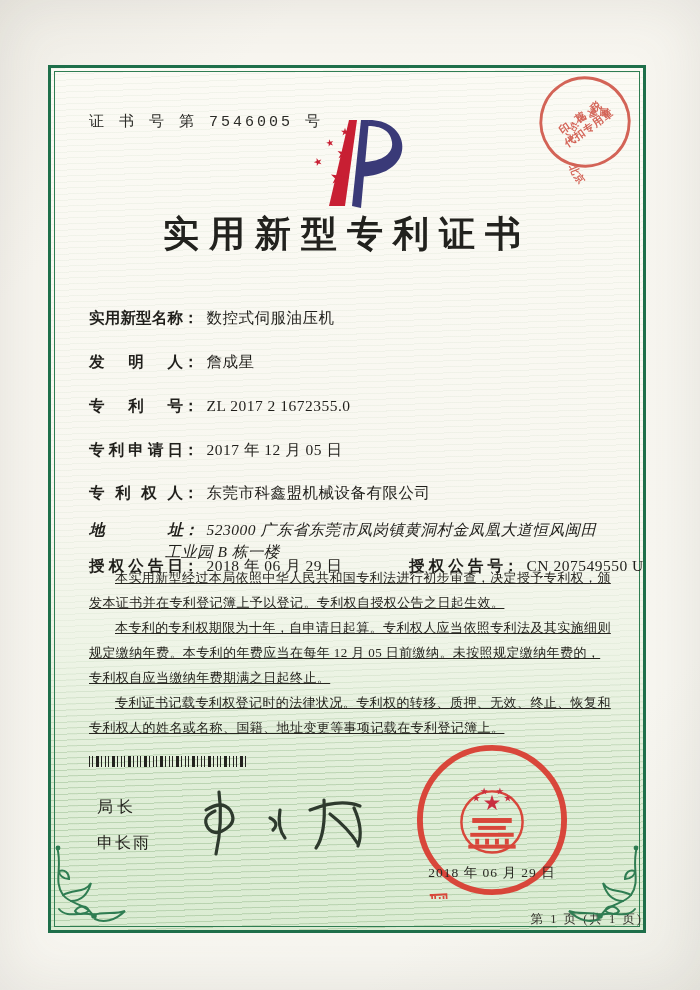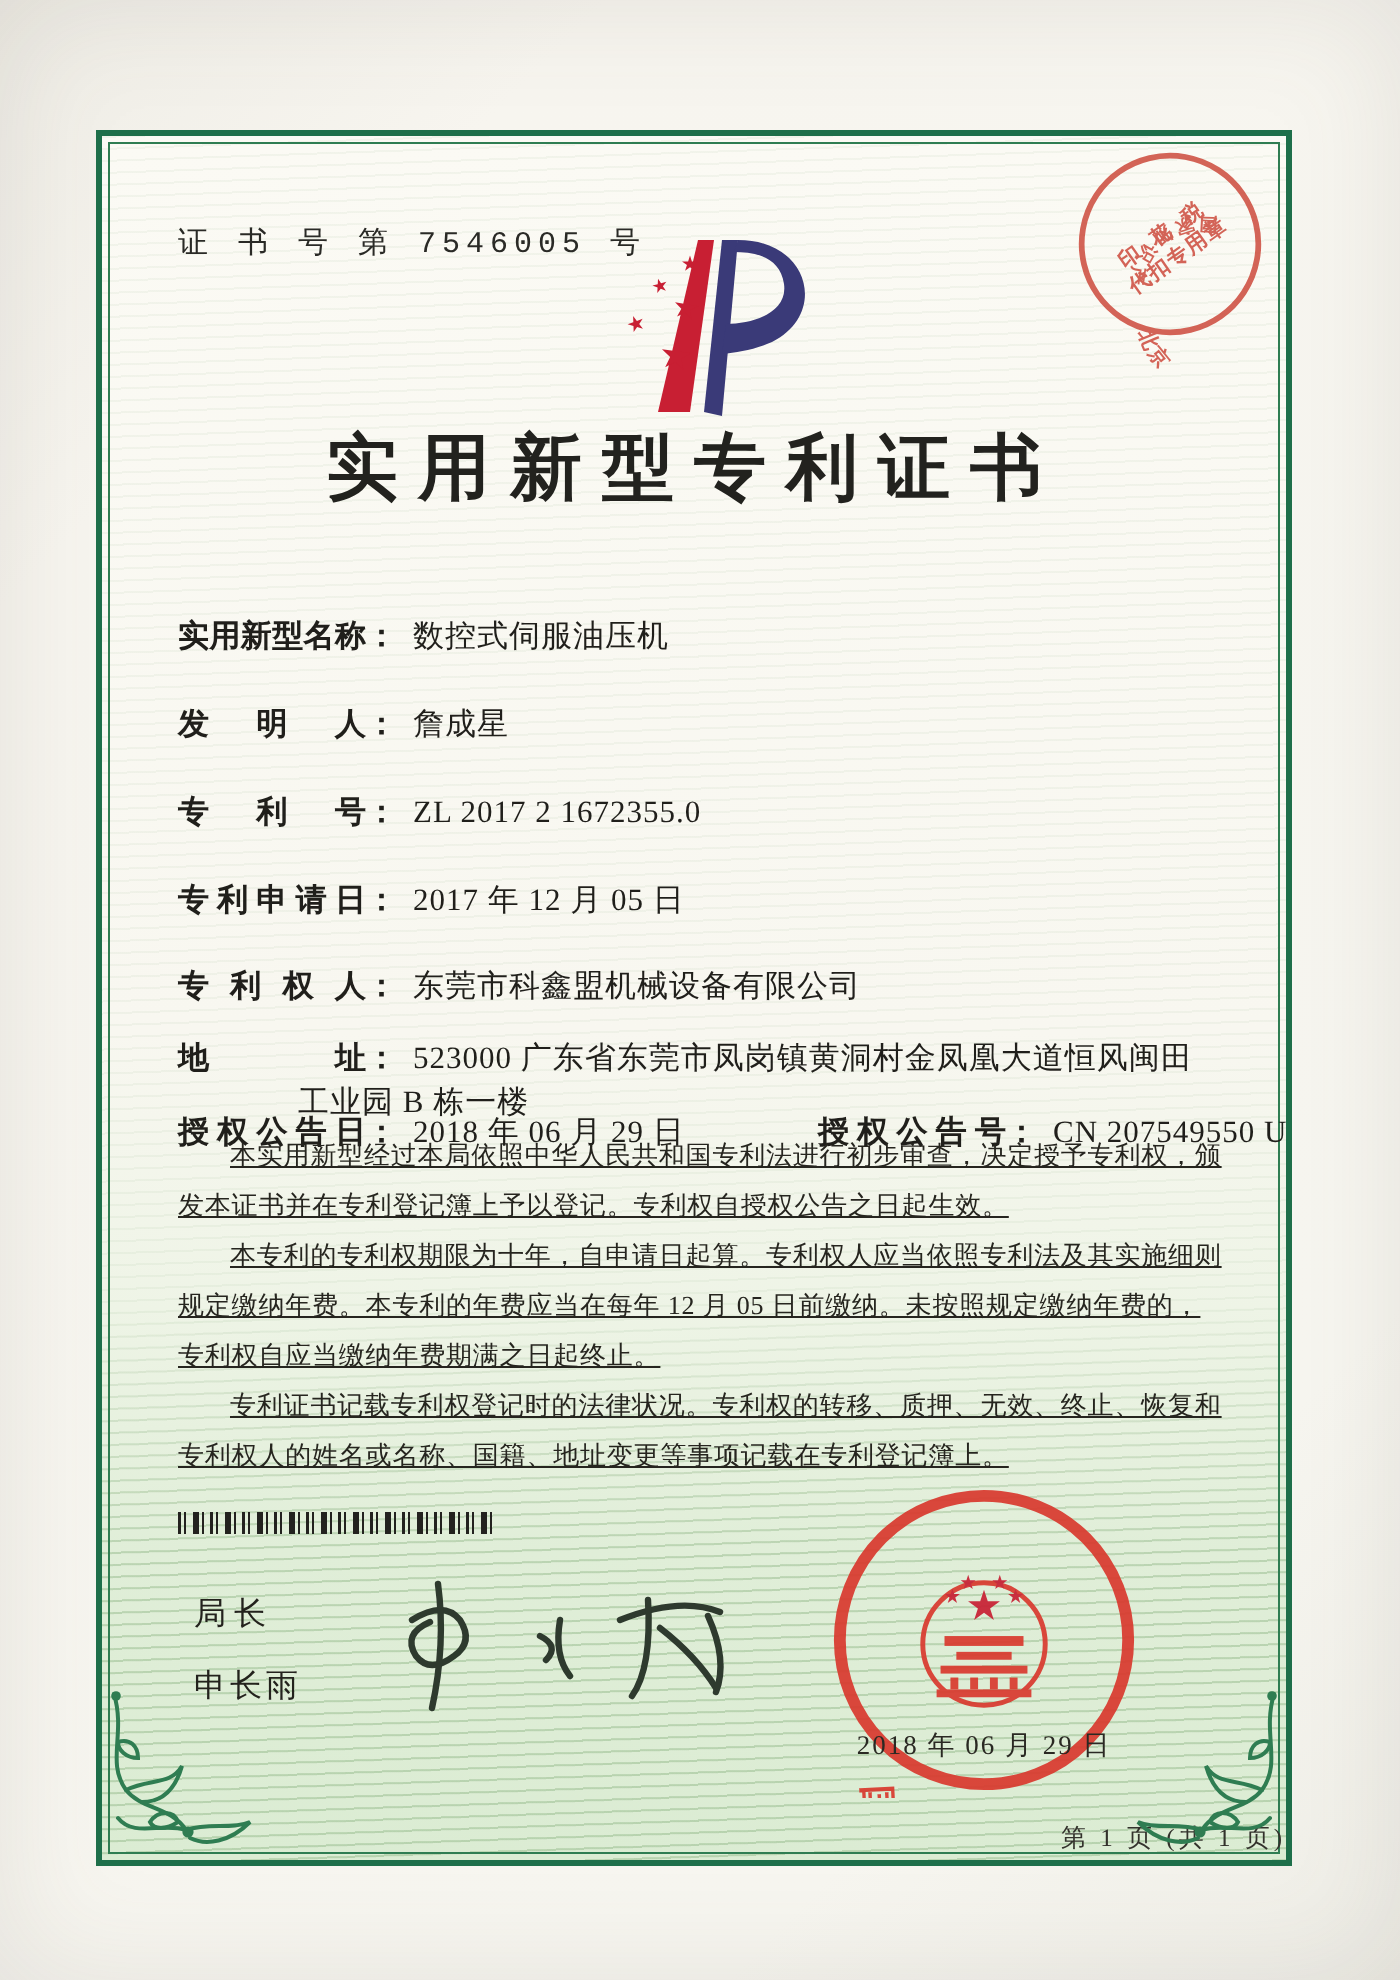--- a/index.html
+++ b/index.html
@@ -35,22 +35,22 @@
   .cert-no{position:absolute;left:38px;top:44px;font-size:15px;letter-spacing:3px;color:#2a2a26;font-family:Liberation Mono, monospace;}
   .logo{position:absolute;left:236px;top:44px;width:130px;height:100px;}
   .title{
     position:absolute;left:0;top:142px;width:100%;text-align:center;
     font-size:36px;font-weight:700;letter-spacing:10px;color:#22221e;
   }
   .frow{position:absolute;left:38px;font-size:15.5px;white-space:nowrap;color:#201f1b;}
   .flabel{display:inline-block;width:94px;text-align:justify;text-align-last:justify;font-weight:600;}
   .fcolon{display:inline-block;font-weight:600;margin-right:8px;}
   .fvalue{letter-spacing:.5px;}
-  .addr-l2{margin-left:60px;white-space:nowrap;}
-  .row-addr{line-height:22px;}
+  .addr-l2{margin-left:76px;white-space:nowrap;}
+  .row-addr{line-height:22px;font-style:italic;}
   .frow.r1{top:240px}.frow.r2{top:284px}.frow.r3{top:328px}.frow.r4{top:372px}
   .frow.r5{top:415px}.frow.r6{top:451px}.frow.r7{top:488px}
   .r7-right{position:absolute;left:320px;top:0;white-space:nowrap;}
   .frow.r7{width:540px;}
   .paras{
     position:absolute;left:38px;top:497px;width:524px;
     font-size:13px;line-height:25px;letter-spacing:.4px;color:#26251f;text-decoration:underline;
   }
   .paras p{margin:0;text-indent:2em;}
   .barcode{

